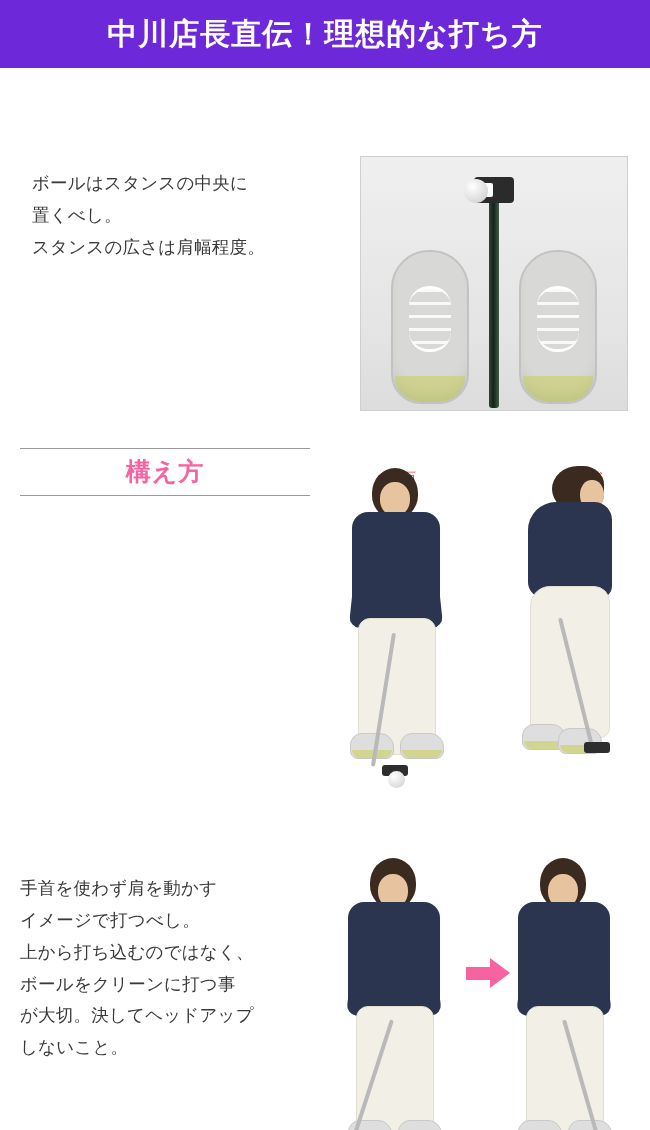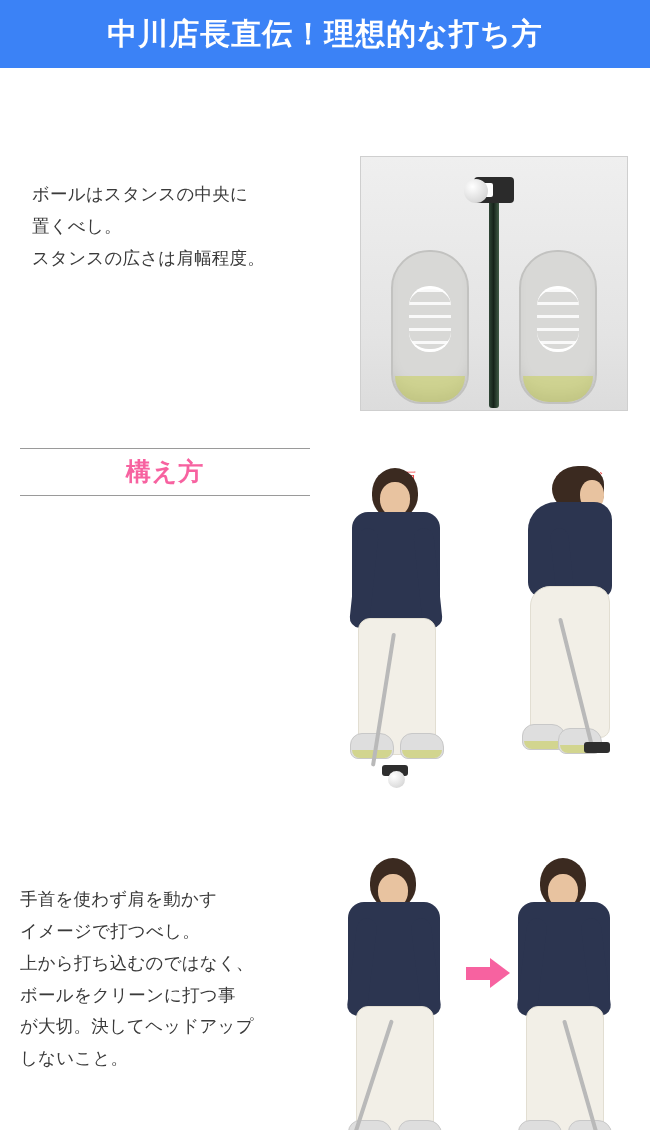--- a/index.html
+++ b/index.html
@@ -13,21 +13,21 @@
     font-family: "Liberation Sans", sans-serif;
     color: #333333;
     overflow: hidden;
     position: relative;
   }
 
   
   .header {
     width: 650px;
     height: 68px;
-    background: #3b82f6;
+    background: #6d28d9;
     display: flex;
     align-items: center;
     justify-content: center;
     box-sizing: border-box;
   }
   .header-title {
     color: #ffffff;
     font-size: 30px;
     font-weight: bold;
     letter-spacing: 1px;
@@ -61,21 +61,21 @@
     width: 290px;
   }
   .sec-title {
     color: #f762a0;
     font-size: 25px;
     font-weight: bold;
     line-height: 1.1;
     letter-spacing: 1px;
   }
   .sec-body {
-    margin-top: 11px;
+    margin-top: 0;
     font-size: 17.5px;
     line-height: 1.82;
     color: #3a3a3a;
     width: 290px;
     white-space: pre-line;
     letter-spacing: 0.2px;
   }
   .sec-body.indent {
     padding-left: 12px;
     box-sizing: border-box;

